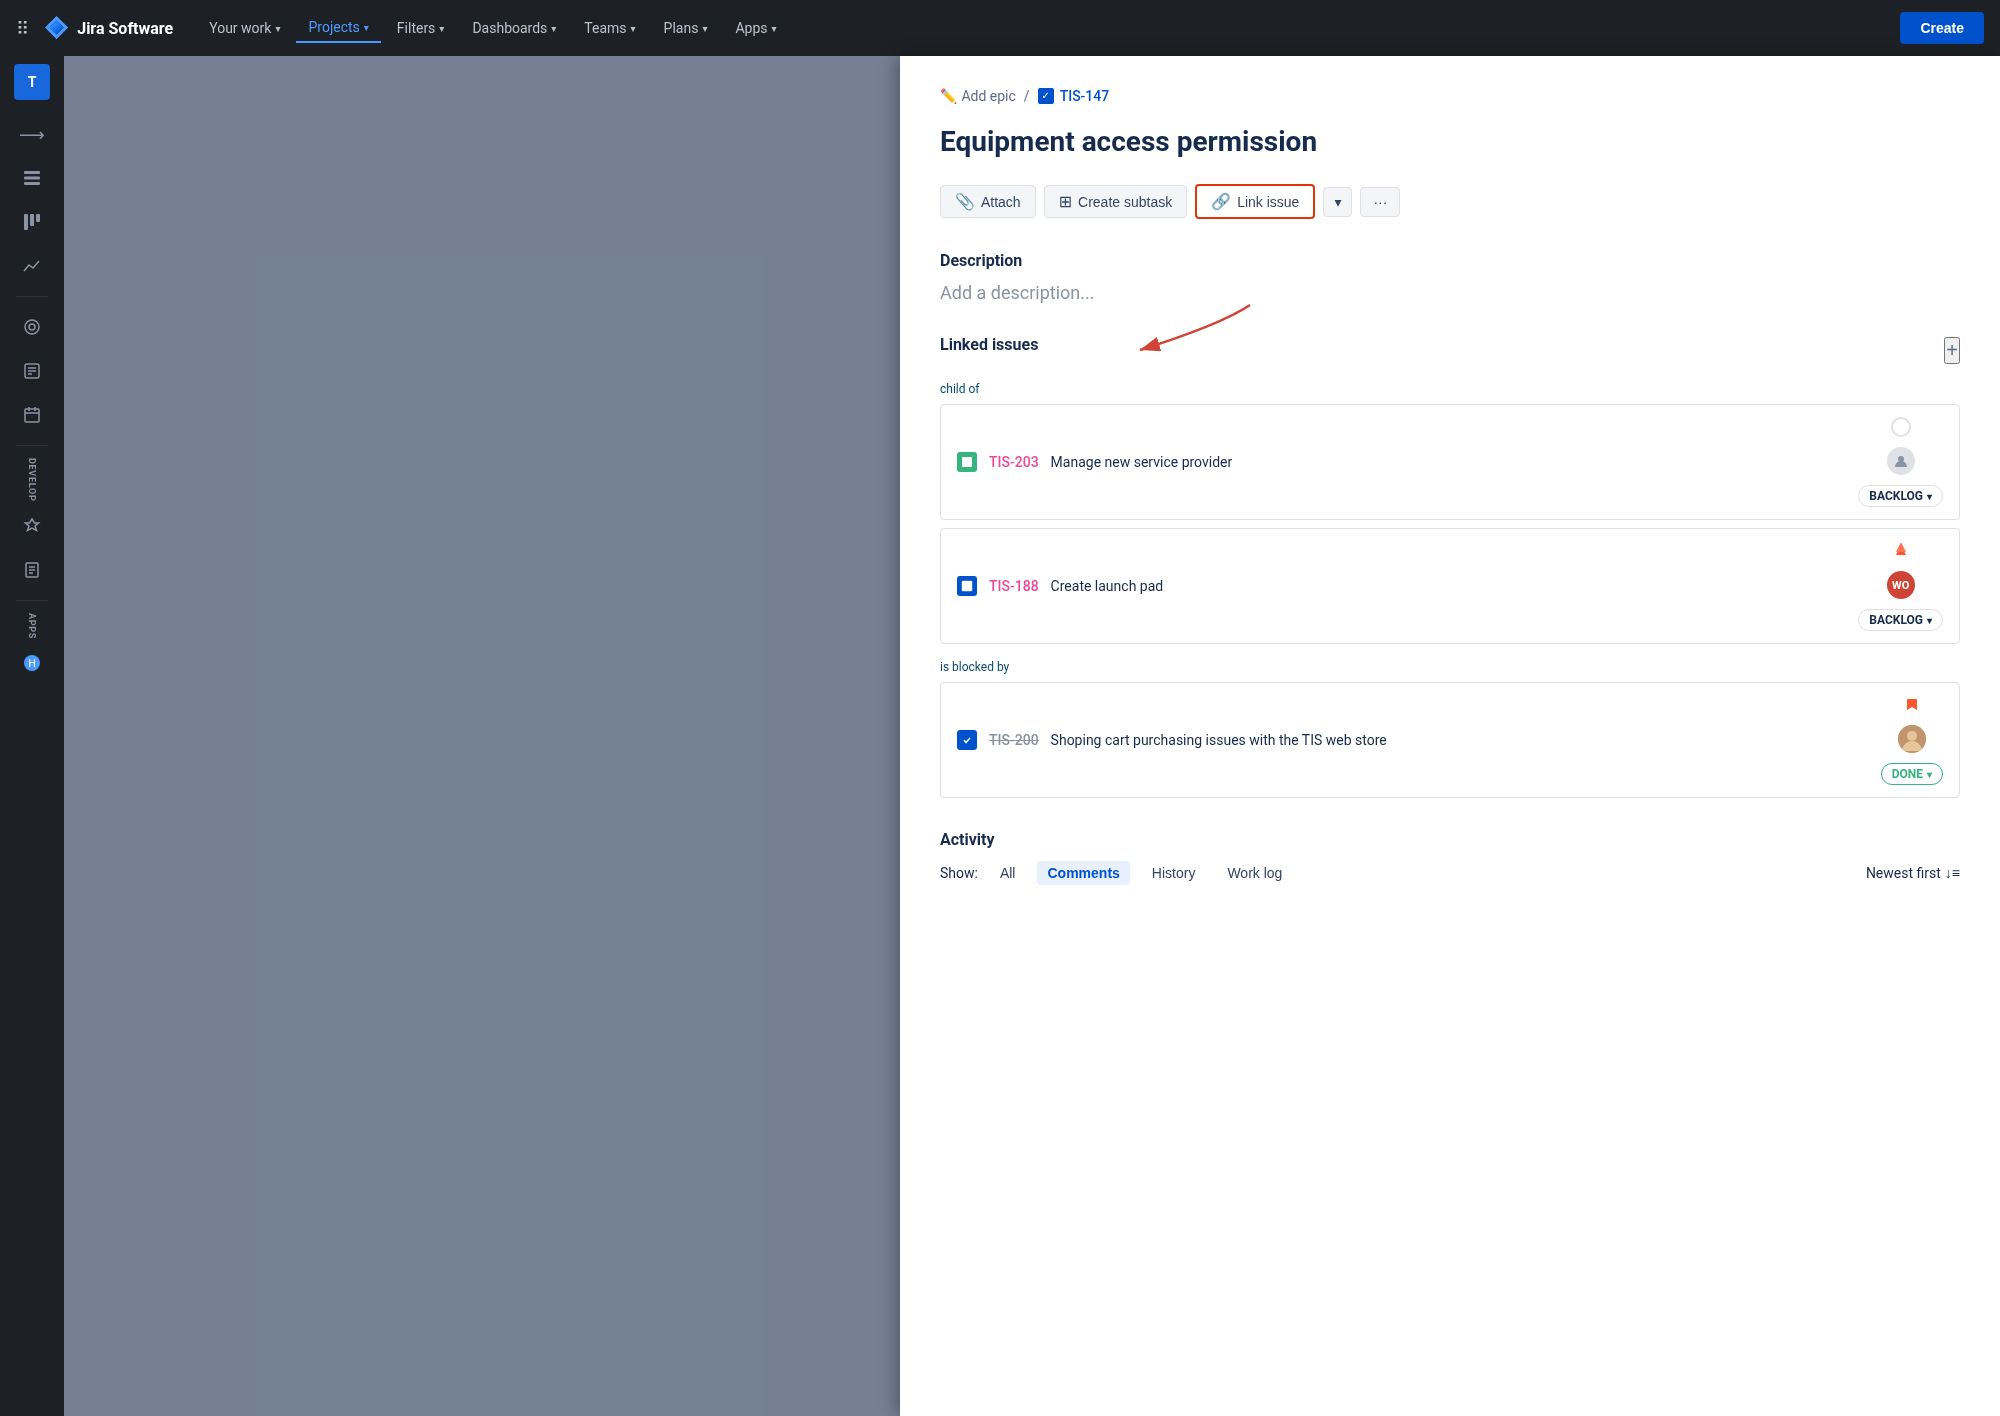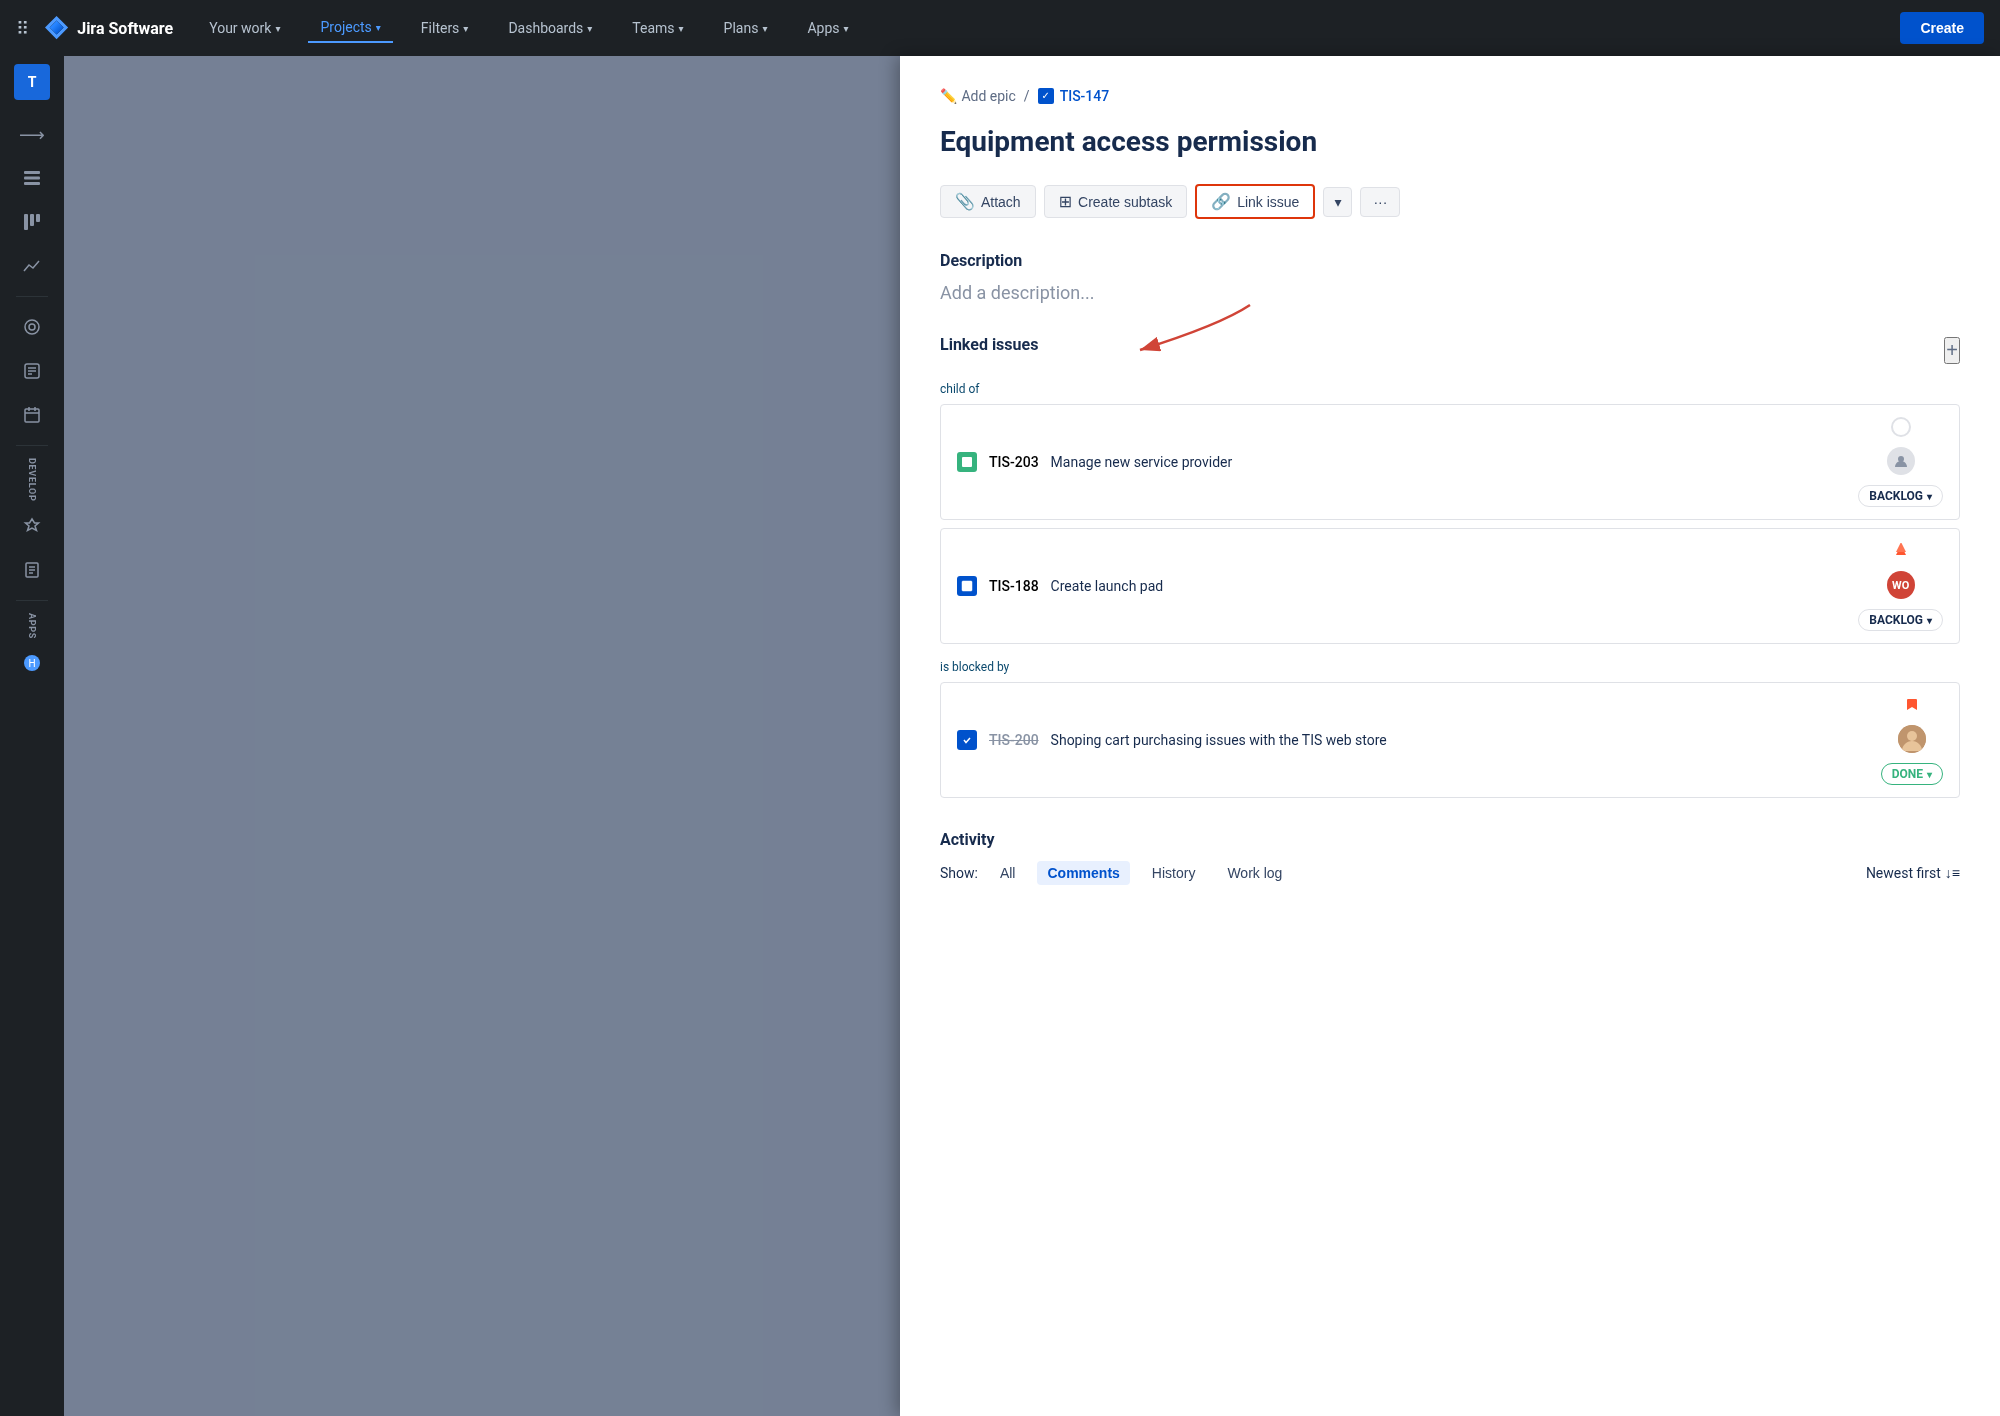--- a/index.html
+++ b/index.html
@@ -6,21 +6,21 @@
     body { font-family: -apple-system, BlinkMacSystemFont, 'Segoe UI', Roboto, sans-serif; background: #e8eaf0; overflow: hidden; }
 
     
     .navbar {
       position: fixed; top: 0; left: 0; right: 0; height: 56px;
       background: #1d2125; display: flex; align-items: center; padding: 0 16px; z-index: 100;
       gap: 8px;
     }
     .navbar-logo { display: flex; align-items: center; gap: 8px; color: white; font-weight: 700; font-size: 16px; margin-right: 16px; }
     .jira-diamond { width: 24px; height: 24px; }
-    .nav-links { display: flex; align-items: center; gap: 16px; flex: 1; }
+    .nav-links { display: flex; align-items: center; gap: 4px; flex: 1; }
     .nav-item {
       color: #b6c2cf; padding: 6px 12px; border-radius: 4px; font-size: 14px; cursor: pointer;
       display: flex; align-items: center; gap: 4px; white-space: nowrap;
     }
     .nav-item.active { color: #4c9aff; border-bottom: 2px solid #4c9aff; border-radius: 0; }
     .nav-chevron { font-size: 10px; }
     .create-btn {
       background: #0052cc; color: white; border: none; padding: 8px 20px;
       border-radius: 4px; font-size: 14px; font-weight: 600; cursor: pointer; white-space: nowrap;
     }
@@ -92,21 +92,21 @@
 
     .issue-row {
       display: flex; align-items: center; padding: 12px 16px;
       border: 1px solid #dfe1e6; border-radius: 4px; margin-bottom: 8px;
       background: white; gap: 12px;
     }
     .issue-type-icon { width: 20px; height: 20px; border-radius: 3px; display: flex; align-items: center; justify-content: center; font-size: 12px; font-weight: 700; flex-shrink: 0; }
     .issue-type-story { background: #36b37e; color: white; }
     .issue-type-subtask { background: #0052cc; color: white; font-size: 10px; }
     .issue-type-done { background: #0052cc; color: white; }
-    .issue-key { color: #000000; font-size: 14px; font-weight: 500; cursor: pointer; white-space: nowrap; flex-shrink: 0; }
+    .issue-key { color: #ec4899; font-size: 14px; font-weight: 500; cursor: pointer; white-space: nowrap; flex-shrink: 0; }
     .issue-key.strikethrough { text-decoration: line-through; color: #8993a4; }
     .issue-summary { color: #172b4d; font-size: 14px; flex: 1; }
     .issue-actions { display: flex; align-items: center; gap: 10px; margin-left: auto; flex-direction: column; }
     .issue-status-dot { width: 20px; height: 20px; border-radius: 50%; border: 2px solid #dfe1e6; flex-shrink: 0; }
     .issue-avatar { width: 28px; height: 28px; border-radius: 50%; display: flex; align-items: center; justify-content: center; font-size: 12px; font-weight: 700; flex-shrink: 0; overflow: hidden; }
     .avatar-default { background: #dfe1e6; color: #5e6c84; }
     .avatar-wo { background: #d04437; color: white; font-size: 11px; }
     .avatar-photo { background: #ddd; }
     .priority-icon { width: 20px; height: 20px; display: flex; align-items: center; justify-content: center; font-size: 14px; flex-shrink: 0; }
 

